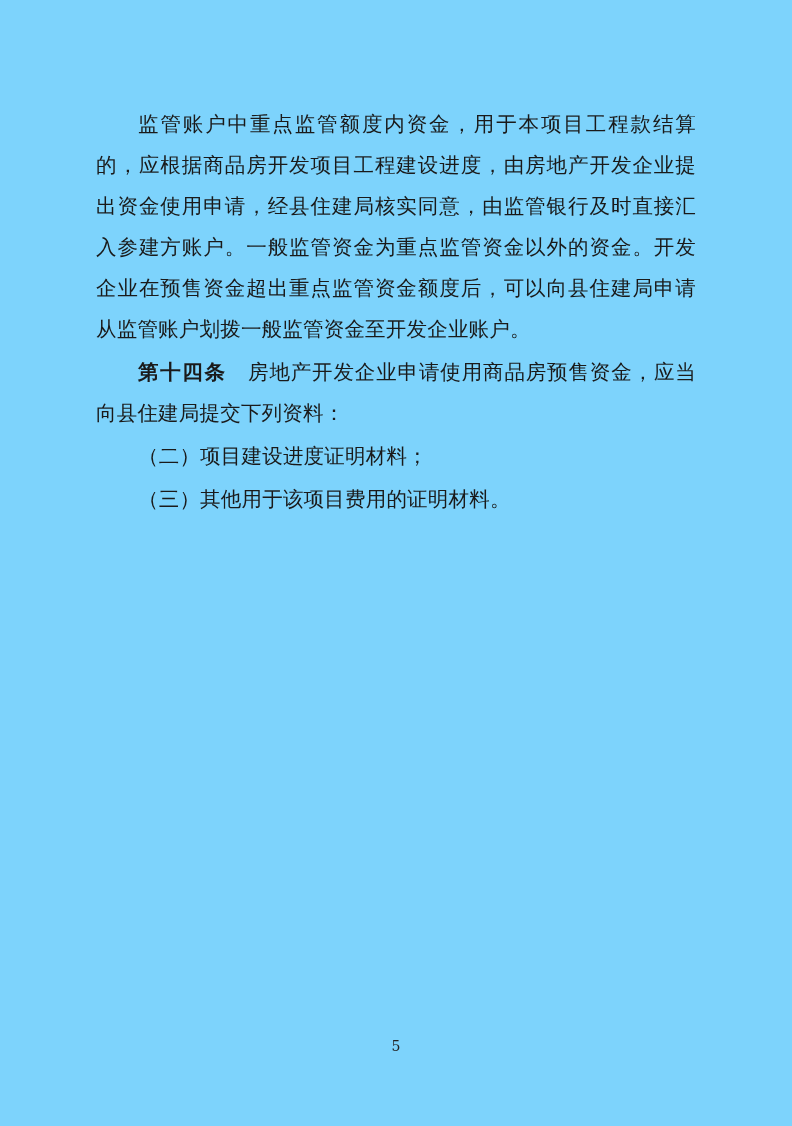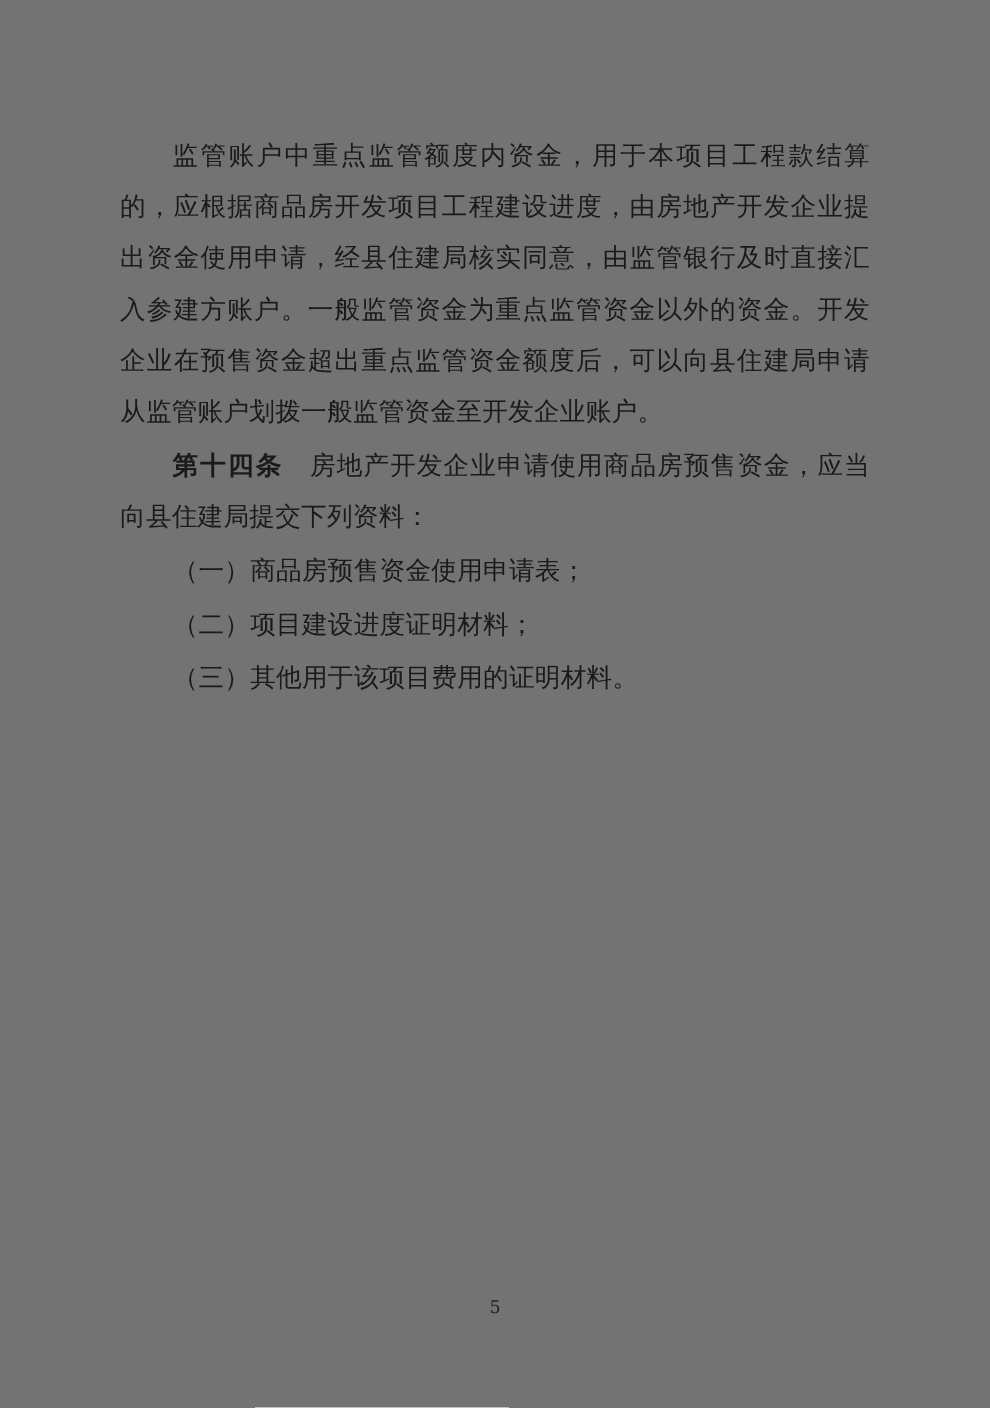--- a/index.html
+++ b/index.html
@@ -13,21 +13,21 @@
     position: relative;
     font-family: "DejaVu Serif", "Liberation Serif", serif;
     color: #1a1a1a;
   }
   .page {
     position: absolute;
     left: 0;
     top: 0;
     width: 792px;
     height: 1126px;
-    background: #737373;
+    background: #7dd3fc;
     overflow: hidden;
   }
   .content {
     position: absolute;
     left: 96px;
     top: 104px;
     width: 600px;
   }
   p {
     margin: 0 0 2px 0;
@@ -64,21 +64,20 @@
 <body>
 
 <div class="page">
   <div class="content">
 
     <p class="indent">监管账户中重点监管额度内资金，用于本项目工程款结算的，应根据商品房开发项目工程建设进度，由房地产开发企业提出资金使用申请，经县住建局核实同意，由监管银行及时直接汇入参建方账户。一般监管资金为重点监管资金以外的资金。开发企业在预售资金超出重点监管资金额度后，可以向县住建局申请从监管账户划拨一般监管资金至开发企业账户。</p>
 
 
     <p class="indent"><span class="artnum">第十四条</span><span class="artbody">　房地产开发企业申请使用商品房预售资金，应当向县住建局提交下列资料：</span></p>
 
-    <p class="indent">（一）商品房预售资金使用申请表；</p>
 
     <p class="indent">（二）项目建设进度证明材料；</p>
 
     <p class="indent">（三）其他用于该项目费用的证明材料。</p>
 
 
 
   </div>
 
   <div class="page-number">5</div>

